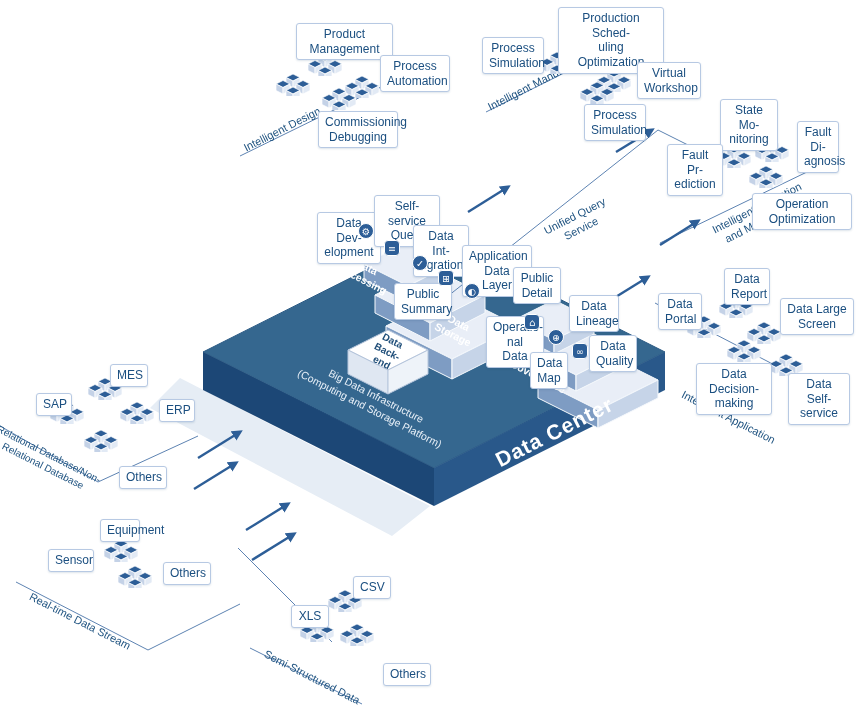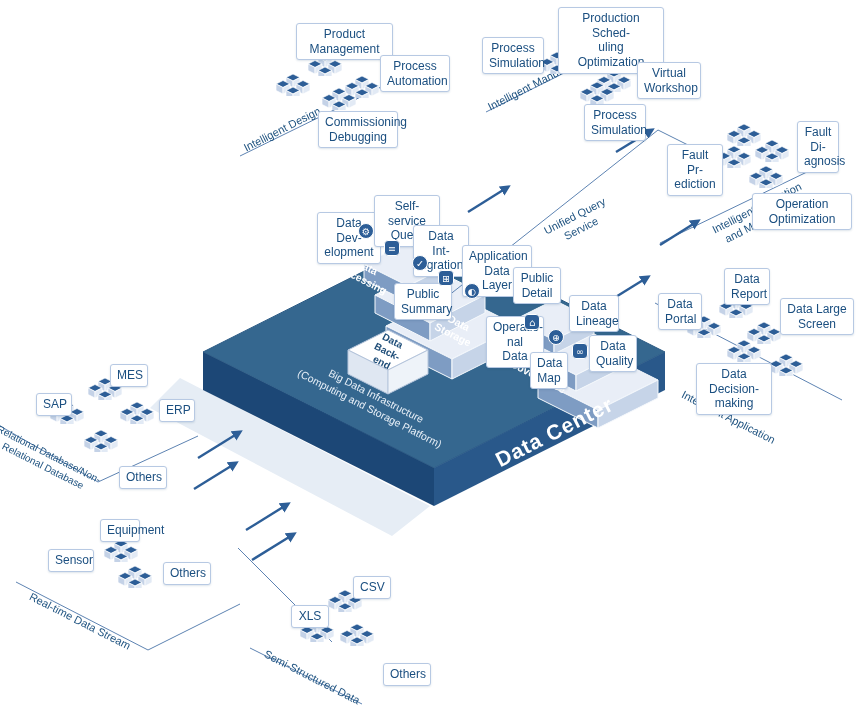--- a/index.html
+++ b/index.html
@@ -199,20 +199,22 @@
 Workshop</div>
   <svg class="cubes" style="left:597px;top:70px" width="34" height="22" viewBox="0 0 34 22">
       <use href="#cubesGrp"></use>
     </svg>
   <div class="lbl" style="left:584px;top:104px;width:62px">Process
 Simulation</div>
   <svg class="cubes" style="left:580px;top:82px" width="34" height="22" viewBox="0 0 34 22">
       <use href="#cubesGrp"></use>
     </svg>
 
+  <div class="lbl" style="left:720px;top:99px;width:58px">State Mo-
+nitoring</div>
   <svg class="cubes" style="left:727px;top:124px" width="34" height="22" viewBox="0 0 34 22">
       <use href="#cubesGrp"></use>
     </svg>
   <div class="lbl" style="left:797px;top:121px;width:42px">Fault Di-
 agnosis</div>
   <svg class="cubes" style="left:755px;top:140px" width="34" height="22" viewBox="0 0 34 22">
       <use href="#cubesGrp"></use>
     </svg>
   <div class="lbl" style="left:667px;top:144px;width:56px">Fault Pr-
 ediction</div>
@@ -238,20 +240,22 @@
   <div class="lbl" style="left:658px;top:293px;width:44px">Data
 Portal</div>
   <svg class="cubes" style="left:687px;top:316px" width="34" height="22" viewBox="0 0 34 22">
       <use href="#cubesGrp"></use>
     </svg>
   <div class="lbl" style="left:696px;top:363px;width:76px">Data Decision-
 making</div>
   <svg class="cubes" style="left:727px;top:340px" width="34" height="22" viewBox="0 0 34 22">
       <use href="#cubesGrp"></use>
     </svg>
+  <div class="lbl" style="left:788px;top:373px;width:62px">Data Self-
+service</div>
   <svg class="cubes" style="left:769px;top:354px" width="34" height="22" viewBox="0 0 34 22">
       <use href="#cubesGrp"></use>
     </svg>
 
   <div class="lbl" style="left:36px;top:393px;width:36px">SAP</div>
   <svg class="cubes" style="left:50px;top:402px" width="34" height="22" viewBox="0 0 34 22">
       <use href="#cubesGrp"></use>
     </svg>
   <div class="lbl" style="left:110px;top:364px;width:38px">MES</div>
   <svg class="cubes" style="left:88px;top:378px" width="34" height="22" viewBox="0 0 34 22">

